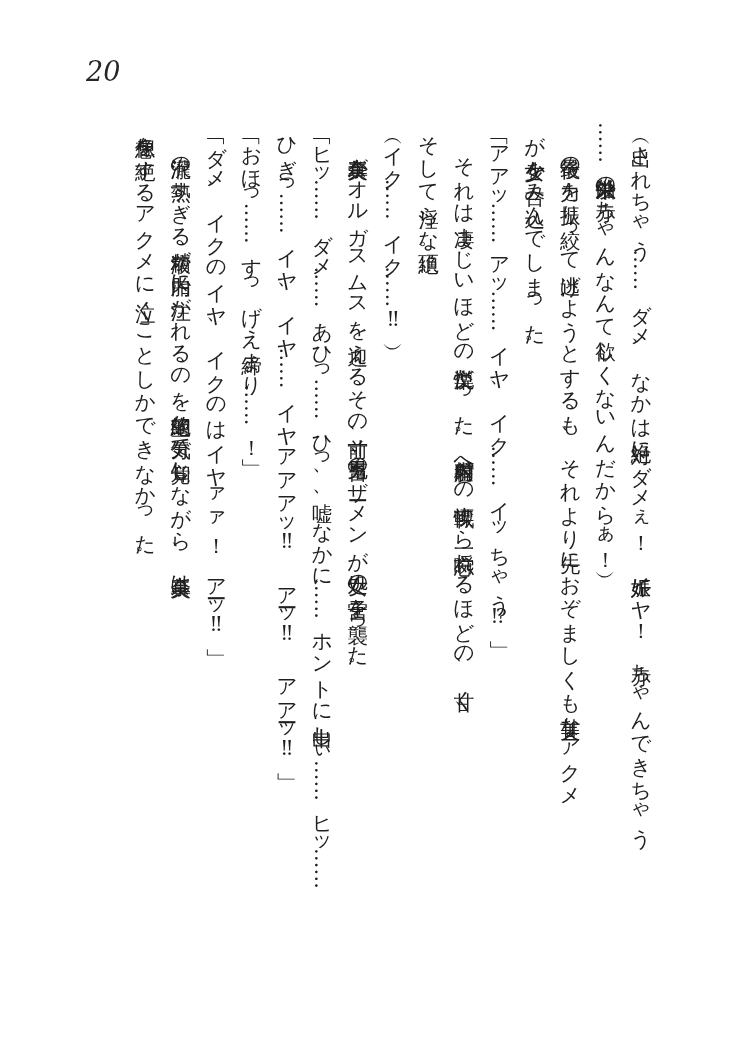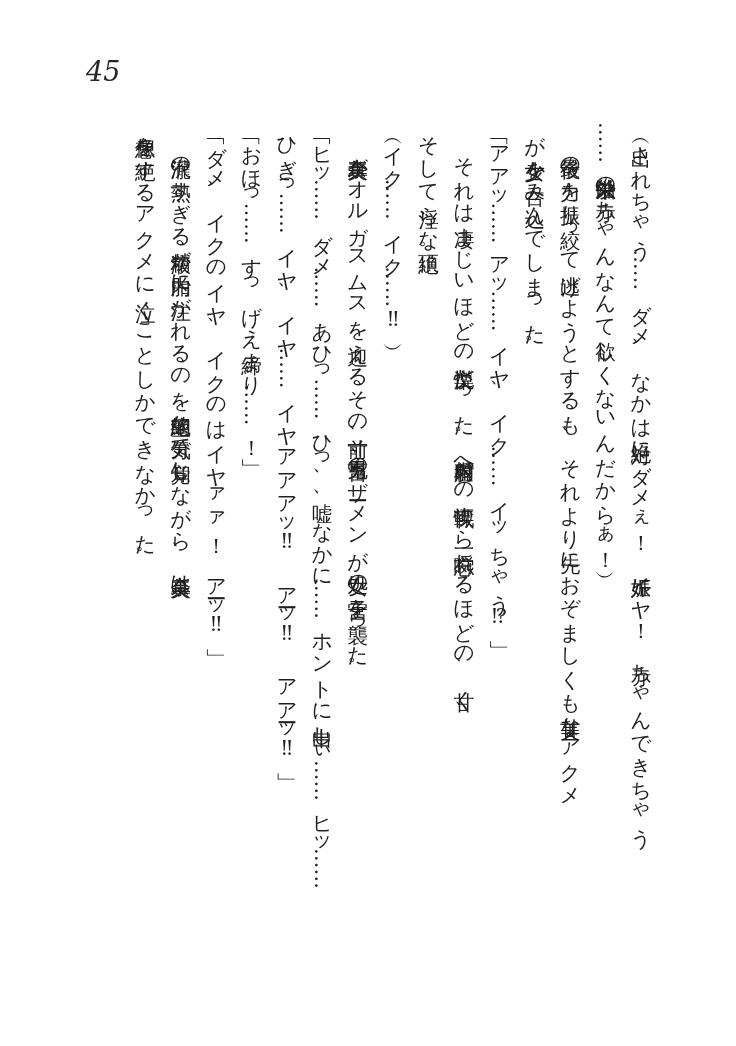--- a/index.html
+++ b/index.html
@@ -47,21 +47,21 @@
     text-indent: 0;
   }
   .para.indent-full .line.first { text-indent: 1em; }
   .para.indent-half .line.first { text-indent: 0.5em; }
 </style>
 </head>
 <body>
 
 <div class="page">
 
-  <div class="page-num">45</div>
+  <div class="page-num">20</div>
 
   <div class="text-area">
 
     <p class="para indent-half">
       <span class="line first">（出されちゃう……ダメ、なかは絶対にダメぇ！　妊娠イヤ！　赤ちゃんできちゃう</span>
       <span class="line">……栄治以外の赤ちゃんなんて欲しくないんだからぁ！）</span>
     </p>
 
     <p class="para indent-full">
       <span class="line first">最後の力を振り絞って逃げようとするも、それより先におぞましくも甘美なアクメ</span>

